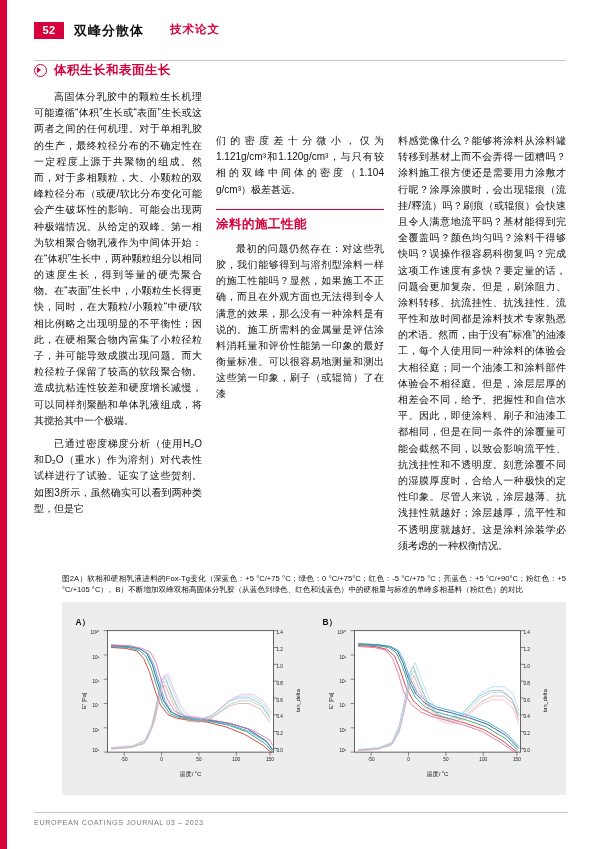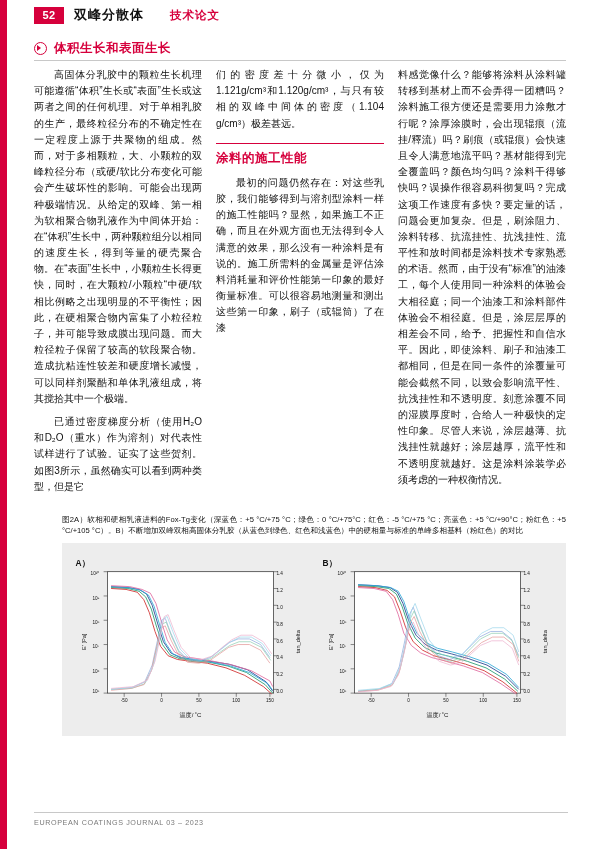--- a/index.html
+++ b/index.html
@@ -19,21 +19,21 @@
     position: relative;
     width: 600px;
     height: 849px;
     box-sizing: border-box;
     padding: 0 34px;
   }
 
   
   .header {
     display: flex;
-    align-items: center;
+    padding-top: 22px;
     height: 30px;
   }
   .page-num-box {
     background: #d6003c;
     color: #ffffff;
     font-size: 11px;
     font-weight: bold;
     width: 30px;
     height: 17px;
     line-height: 17px;
@@ -118,20 +118,21 @@
   p.body {
     font-size: 10px;
     line-height: 1.62;
     text-align: justify;
     margin: 0 0 7px 0;
     color: #111;
     text-indent: 2em;
   }
   p.body.noindent {
     text-indent: 0;
+    margin-top: 44px;
   }
 
   
   .figure {
     margin-top: 12px;
     padding-left: 28px;
   }
   .fig-caption {
     font-size: 7.6px;
     line-height: 1.5;

